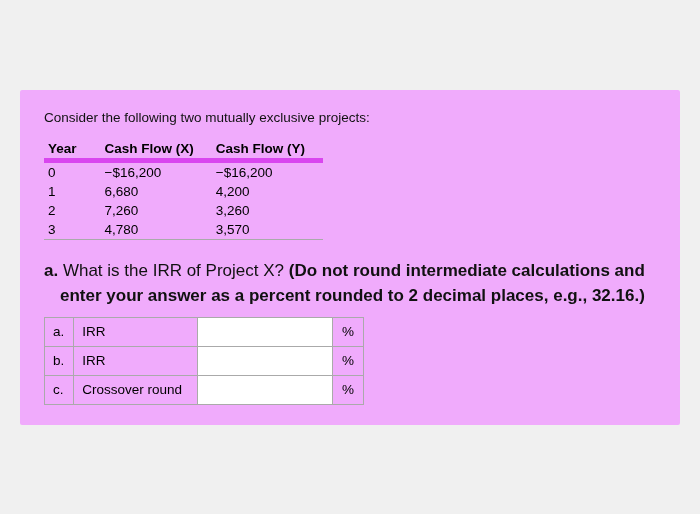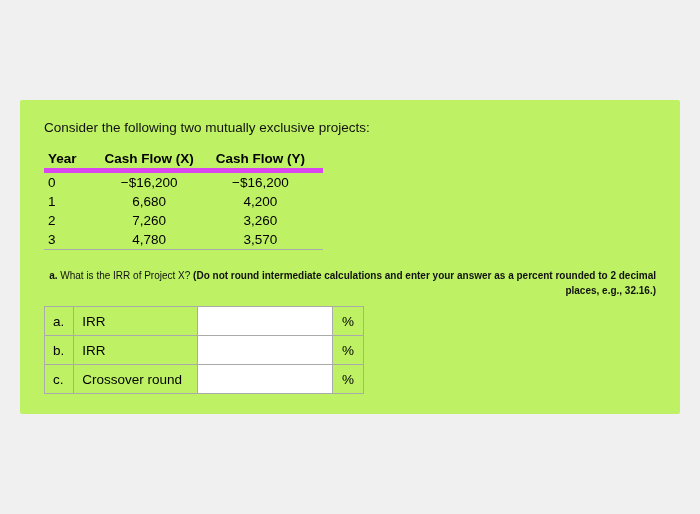--- a/index.html
+++ b/index.html
@@ -13,21 +13,21 @@
       font-family: Arial, sans-serif;
       font-size: 13px;
       display: flex;
       justify-content: center;
       align-items: center;
       width: 700px;
       min-height: 514px;
     }
 
     .page {
-      background: #bef264;
+      background: #f0abfc;
       width: 660px;
       padding: 20px 24px;
       border-radius: 2px;
     }
 
     .intro-text {
       font-size: 13.5px;
       margin-bottom: 14px;
       color: #111;
     }
@@ -35,21 +35,21 @@
     
     .cash-flow-table {
       border-collapse: collapse;
       margin-bottom: 18px;
       font-size: 13.5px;
     }
 
     .cash-flow-table th,
     .cash-flow-table td {
       padding: 2px 18px 2px 4px;
-      text-align: center;
+      text-align: left;
     }
 
     .cash-flow-table th:first-child,
     .cash-flow-table td:first-child {
       text-align: left;
       padding-right: 24px;
     }
 
     .cash-flow-table thead th {
       border-bottom: 5px solid #d946ef;
@@ -60,25 +60,24 @@
     .cash-flow-table thead th:first-child {
       text-align: left;
     }
 
     .cash-flow-table tbody tr:last-child td {
       border-bottom: 1px solid #aaa;
     }
 
     
     .questions {
-      font-size: 10px;
+      font-size: 17px;
       color: #111;
       line-height: 1.5;
       margin-bottom: 8px;
-      text-align: right;
     }
 
     .questions p {
       margin-bottom: 6px;
       padding-left: 16px;
       text-indent: -16px;
     }
 
     .bold {
       font-weight: bold;

